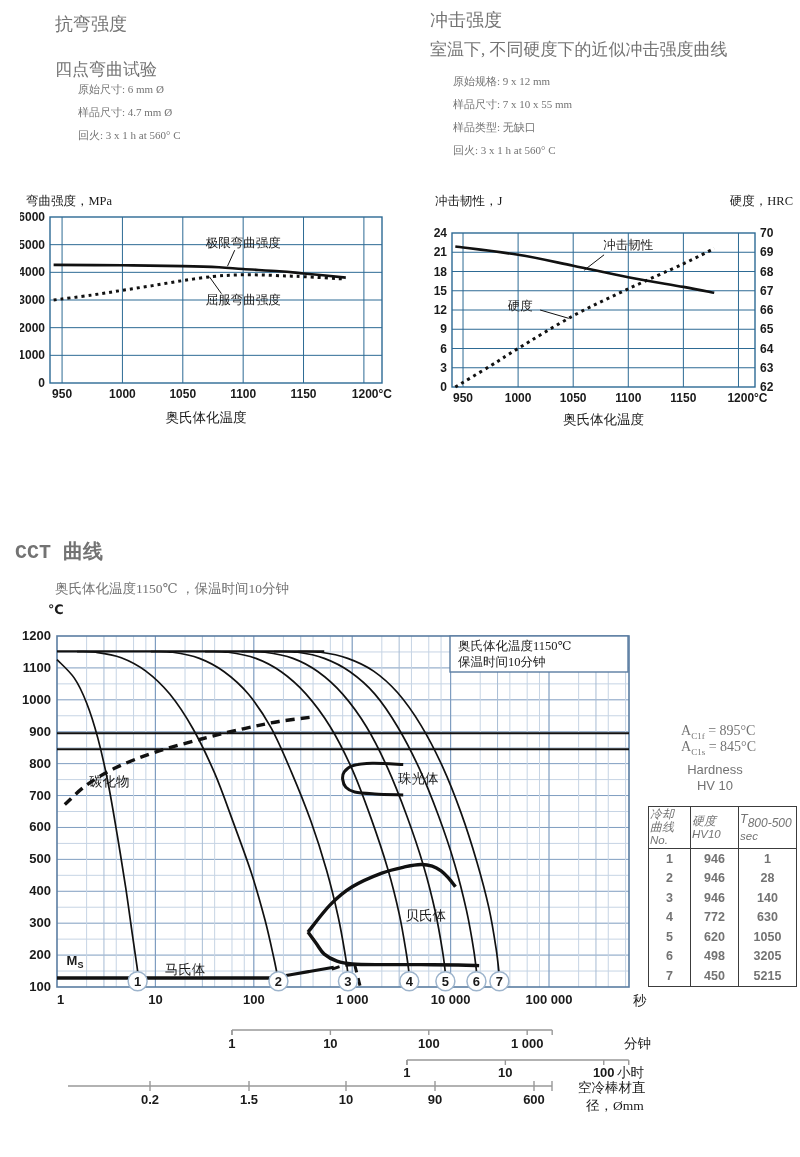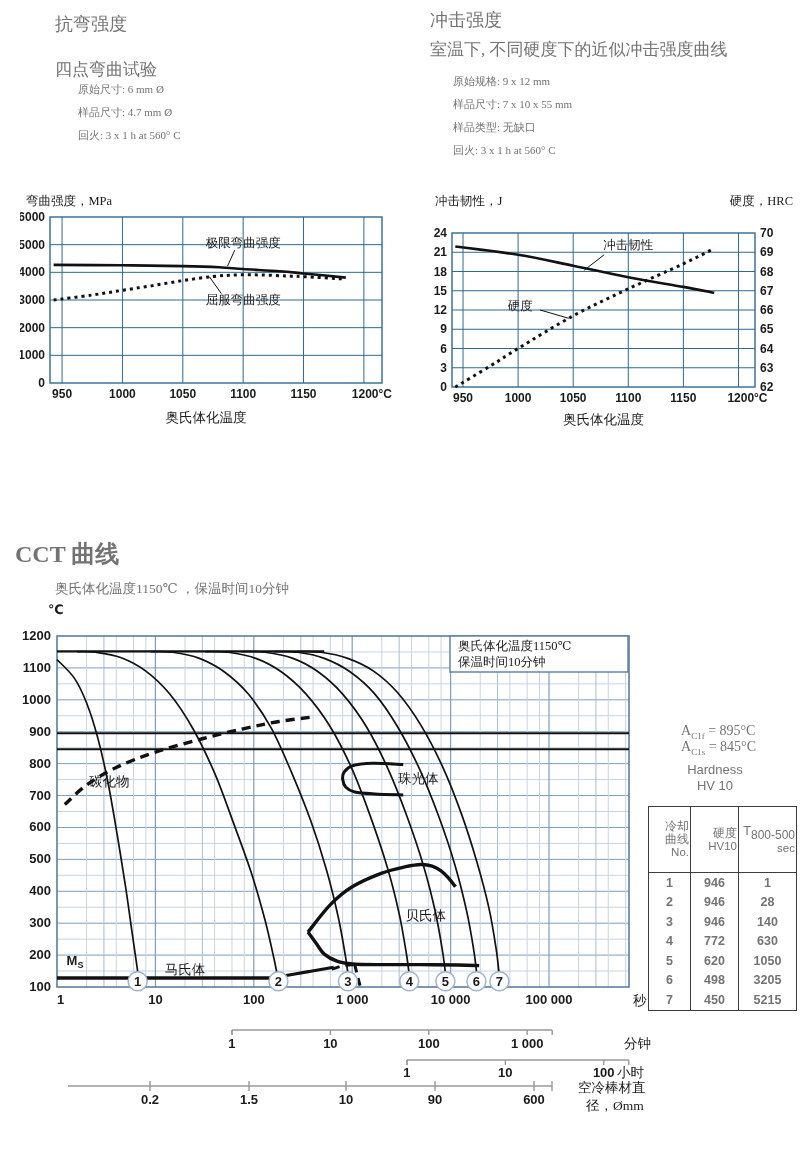--- a/index.html
+++ b/index.html
@@ -2,37 +2,37 @@
 <html><head>
 <meta charset="utf-8">
 <style>
   html,body{margin:0;padding:0;background:#fff;}
   #page{position:relative;width:800px;height:1157px;background:#fff;overflow:hidden;
         font-family:"Liberation Serif","DejaVu Serif",serif;color:#737373;}
   .abs{position:absolute;}
   .sec-title{font-size:18px;}
   .sec-sub{font-size:17px;}
   .spec{font-size:11px;line-height:23px;margin-left:23px;}
-  .cct-title{font-family:Liberation Serif, serif;font-weight:700;font-size:24px;}
+  .cct-title{font-family:Liberation Mono, monospace;font-weight:700;font-size:20px;}
   .cct-sub{font-size:13.5px;}
   .ac-label{font-family:Liberation Serif, serif;font-size:14px;white-space:nowrap;margin-left:48px;}
   .ac-label sub{font-size:9px;}
   .hard-cap{font-family:"Liberation Sans","DejaVu Sans",sans-serif;font-size:13px;text-align:center;line-height:16px;}
   svg text{user-select:none;}
   .tk{font:700 12px "Liberation Sans","DejaVu Sans",sans-serif;fill:#1a1a1a;}
   .tk13{font:700 13px "Liberation Sans","DejaVu Sans",sans-serif;fill:#1a1a1a;}
   .cjk12{font:12.5px "Liberation Serif","DejaVu Serif",serif;fill:#1a1a1a;}
   .cjk13{font:13.5px "Liberation Serif","DejaVu Serif",serif;fill:#1a1a1a;}
   .mssans{font:700 13px "Liberation Sans","DejaVu Sans",sans-serif;fill:#1a1a1a;}
   #hv-table{border-collapse:collapse;table-layout:fixed;background:#fff;
             font-family:"Liberation Sans","DejaVu Sans",sans-serif;}
   #hv-table,#hv-table th,#hv-table td{border:1.3px solid #3c3c3c;}
   #hv-table th,#hv-table td{border-top:none;border-bottom:none;}
   #hv-table thead tr{border-bottom:1.3px solid #3c3c3c;}
-  #hv-table th{font-weight:400;text-align:right;vertical-align:middle;padding:13px 1px;}
+  #hv-table th{font-weight:400;text-align:left;vertical-align:middle;padding:1px 1px;font-style:italic;}
   #hv-table td{text-align:center;font-weight:700;font-size:12.5px;padding:0 2px;height:19.5px;}
   .th-cjk{display:block;font-family:"Liberation Serif","DejaVu Serif",serif;font-size:12px;line-height:13px;}
   .th-sans{display:block;font-size:11.5px;line-height:13px;}
   .th-t{display:block;font-size:12.5px;line-height:14px;}
   .th-t sub{font-size:12px;}
 </style>
 </head>
 <body>
 
 <div id="page">

